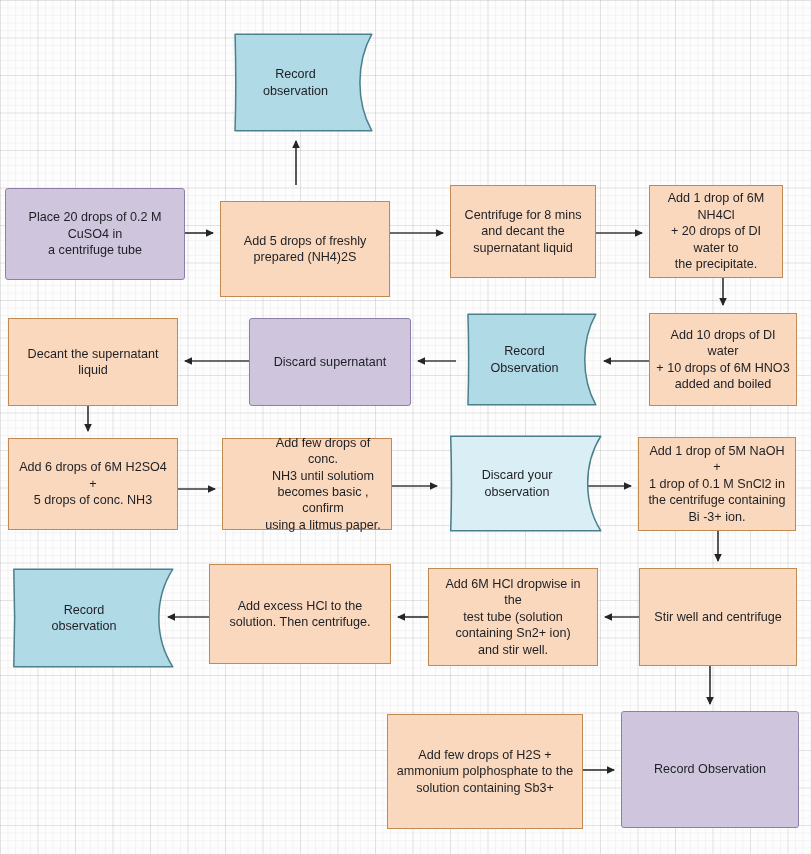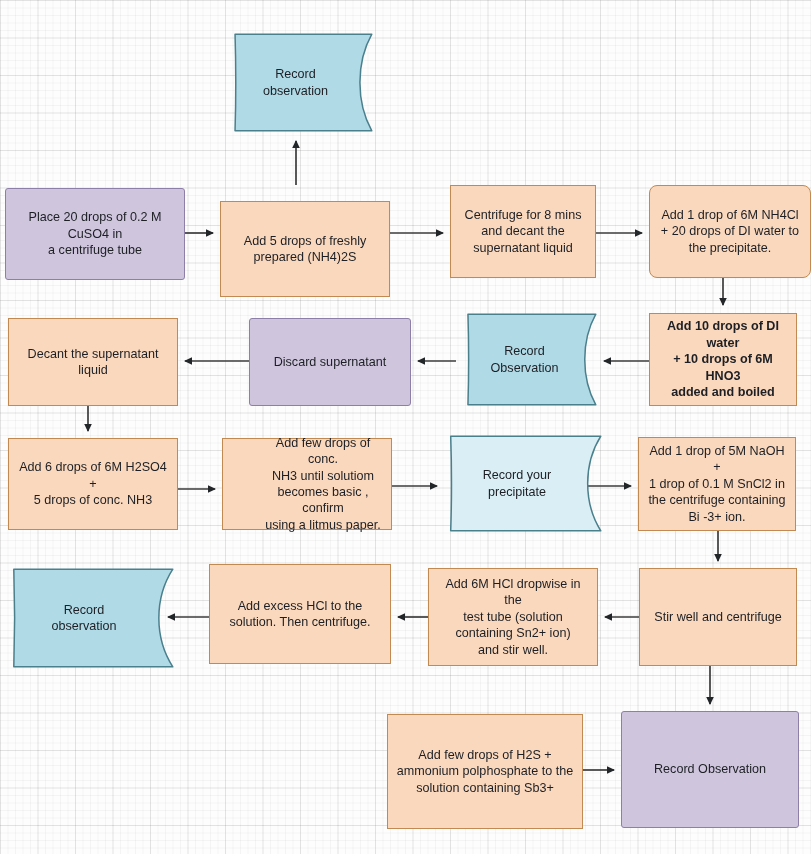--- a/index.html
+++ b/index.html
@@ -104,43 +104,43 @@
     <div class="node rect" style="left: 220px; top: 185px; width: 170px; height: 96px; background: rgb(250, 216, 189); border-color: rgb(192, 138, 82); margin-top: 16px;"><span>Add 5 drops of freshly
 prepared (NH4)2S</span></div>
     <div class="node doc" style="left: 218px; top: 33px; width: 155px; height: 99px;"><svg class="docshape" viewBox="0 0 155 99" preserveAspectRatio="none">
         <path d="M 17.05,1.2 L 153.8,1.2 C 137.95,29.7 137.95,69.3 153.8,97.8 L 17.05,97.8 C 17.9025,69.3 17.9025,29.7 17.05,1.2 Z" fill="#b1dae7" stroke="#4a7f8c" stroke-width="1.5" stroke-linejoin="round"></path>
         <path d="M 17.05,1.2 C 2.2,29.7 2.2,69.3 17.05,97.8" fill="none" stroke="none"></path>
       </svg><span class="doclabel">Record
 observation</span></div>
     <div class="node rect" style="left: 450px; top: 185px; width: 146px; height: 93px; background: rgb(250, 216, 189); border-color: rgb(192, 138, 82);"><span>Centrifuge for 8 mins
 and decant the
 supernatant liquid</span></div>
-    <div class="node rect" style="left: 649px; top: 185px; width: 162px; height: 93px; background: rgb(250, 216, 189); border-color: rgb(192, 138, 82); border-radius: 8px;"><span>Add 1 drop of 6M NH4Cl
+    <div class="node rect" style="left: 649px; top: 185px; width: 134px; height: 93px; background: rgb(250, 216, 189); border-color: rgb(192, 138, 82);"><span>Add 1 drop of 6M NH4Cl
 + 20 drops of DI water to
 the precipitate.</span></div>
-    <div class="node rect" style="left: 649px; top: 313px; width: 148px; height: 93px; background: rgb(250, 216, 189); border-color: rgb(192, 138, 82); font-weight: bold;"><span>Add 10 drops of DI water
+    <div class="node rect" style="left: 649px; top: 313px; width: 148px; height: 93px; background: rgb(250, 216, 189); border-color: rgb(192, 138, 82);"><span>Add 10 drops of DI water
 + 10 drops of 6M HNO3
 added and boiled</span></div>
     <div class="node doc" style="left: 452px; top: 313px; width: 145px; height: 93px;"><svg class="docshape" viewBox="0 0 145 93" preserveAspectRatio="none">
         <path d="M 15.95,1.2 L 143.8,1.2 C 129.05,27.9 129.05,65.1 143.8,91.8 L 15.95,91.8 C 16.7475,65.1 16.7475,27.9 15.95,1.2 Z" fill="#b1dae7" stroke="#4a7f8c" stroke-width="1.5" stroke-linejoin="round"></path>
         <path d="M 15.95,1.2 C 2.2,27.9 2.2,65.1 15.95,91.8" fill="none" stroke="none"></path>
       </svg><span class="doclabel">Record Observation</span></div>
     <div class="node round" style="left: 249px; top: 318px; width: 162px; height: 88px; background: rgb(207, 198, 222); border-color: rgb(141, 127, 168);"><span>Discard supernatant</span></div>
     <div class="node rect" style="left: 8px; top: 318px; width: 170px; height: 88px; background: rgb(250, 216, 189); border-color: rgb(192, 138, 82);"><span>Decant the supernatant
 liquid</span></div>
     <div class="node rect" style="left: 8px; top: 438px; width: 170px; height: 92px; background: rgb(250, 216, 189); border-color: rgb(192, 138, 82);"><span>Add 6 drops of 6M H2SO4 +
 5 drops of conc. NH3</span></div>
     <div class="node rect" style="left: 222px; top: 438px; width: 170px; height: 92px; background: rgb(250, 216, 189); border-color: rgb(192, 138, 82); padding-left: 38px;"><span>Add few drops of conc.
 NH3 until solutiom
 becomes basic , confirm
 using a litmus paper.</span></div>
     <div class="node doc" style="left: 432px; top: 435px; width: 170px; height: 97px;"><svg class="docshape" viewBox="0 0 170 97" preserveAspectRatio="none">
         <path d="M 18.7,1.2 L 168.8,1.2 C 151.3,29.099999999999998 151.3,67.89999999999999 168.8,95.8 L 18.7,95.8 C 19.634999999999998,67.89999999999999 19.634999999999998,29.099999999999998 18.7,1.2 Z" fill="#daeef5" stroke="#4a7f8c" stroke-width="1.5" stroke-linejoin="round"></path>
         <path d="M 18.7,1.2 C 2.2,29.099999999999998 2.2,67.89999999999999 18.7,95.8" fill="none" stroke="none"></path>
-      </svg><span class="doclabel">Record your precipitate</span></div>
+      </svg><span class="doclabel">Discard your observation</span></div>
     <div class="node rect" style="left: 638px; top: 437px; width: 158px; height: 94px; background: rgb(250, 216, 189); border-color: rgb(192, 138, 82);"><span>Add 1 drop of 5M NaOH +
 1 drop of 0.1 M SnCl2 in
 the centrifuge containing
 Bi -3+ ion.</span></div>
     <div class="node rect" style="left: 639px; top: 568px; width: 158px; height: 98px; background: rgb(250, 216, 189); border-color: rgb(192, 138, 82);"><span>Stir well and centrifuge</span></div>
     <div class="node rect" style="left: 428px; top: 568px; width: 170px; height: 98px; background: rgb(250, 216, 189); border-color: rgb(192, 138, 82);"><span>Add 6M HCl dropwise in the
 test tube (solution
 containing Sn2+ ion)
 and stir well.</span></div>
     <div class="node rect" style="left: 209px; top: 564px; width: 182px; height: 100px; background: rgb(250, 216, 189); border-color: rgb(192, 138, 82);"><span>Add excess HCl to the

